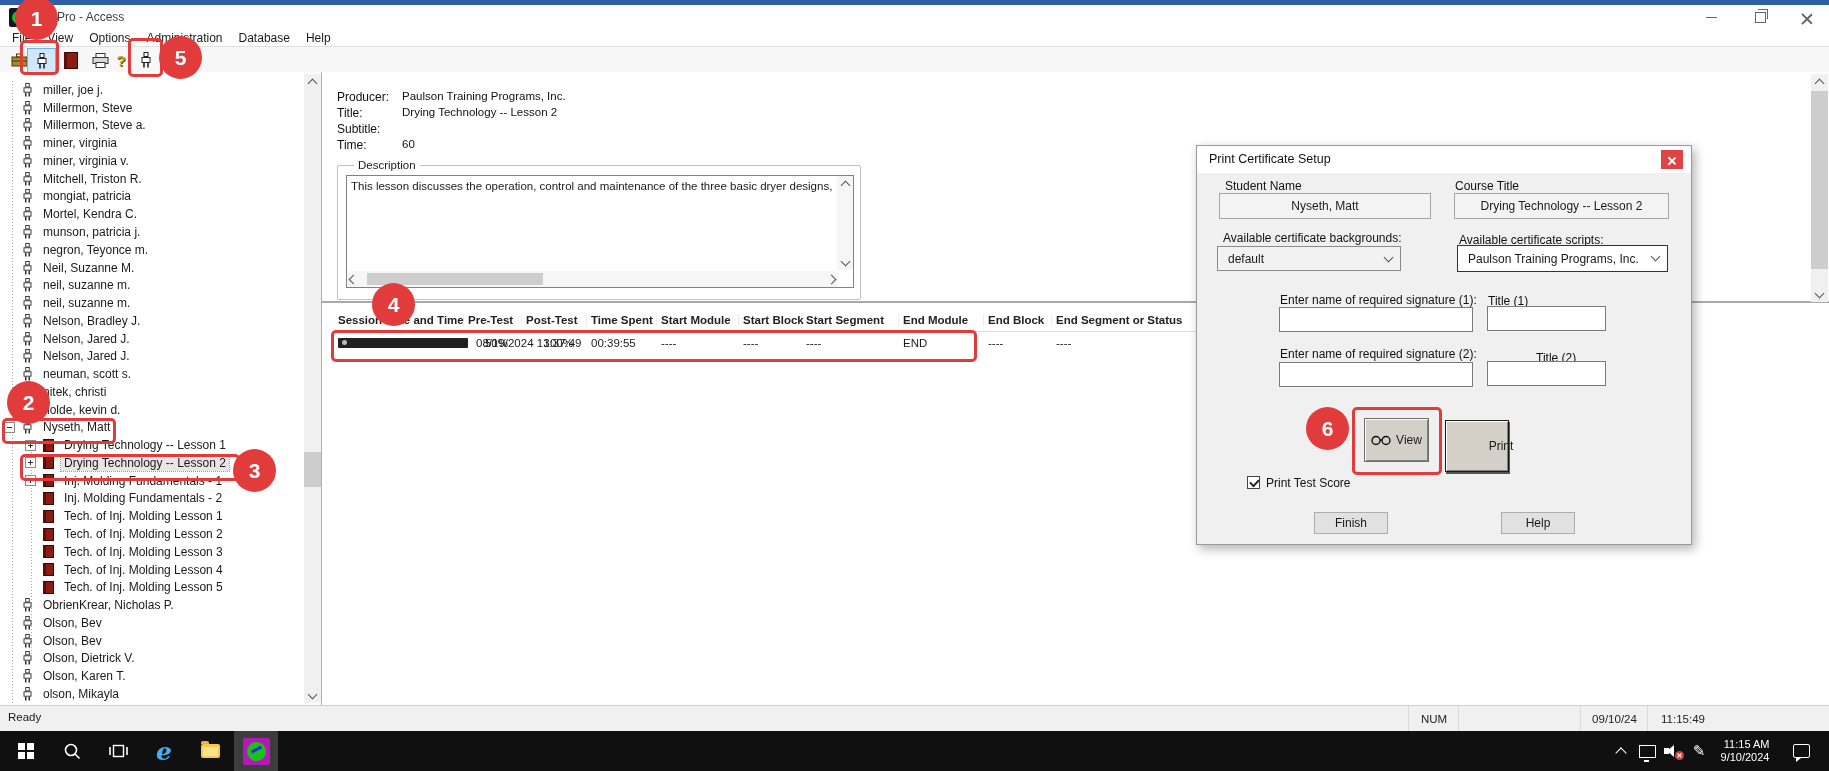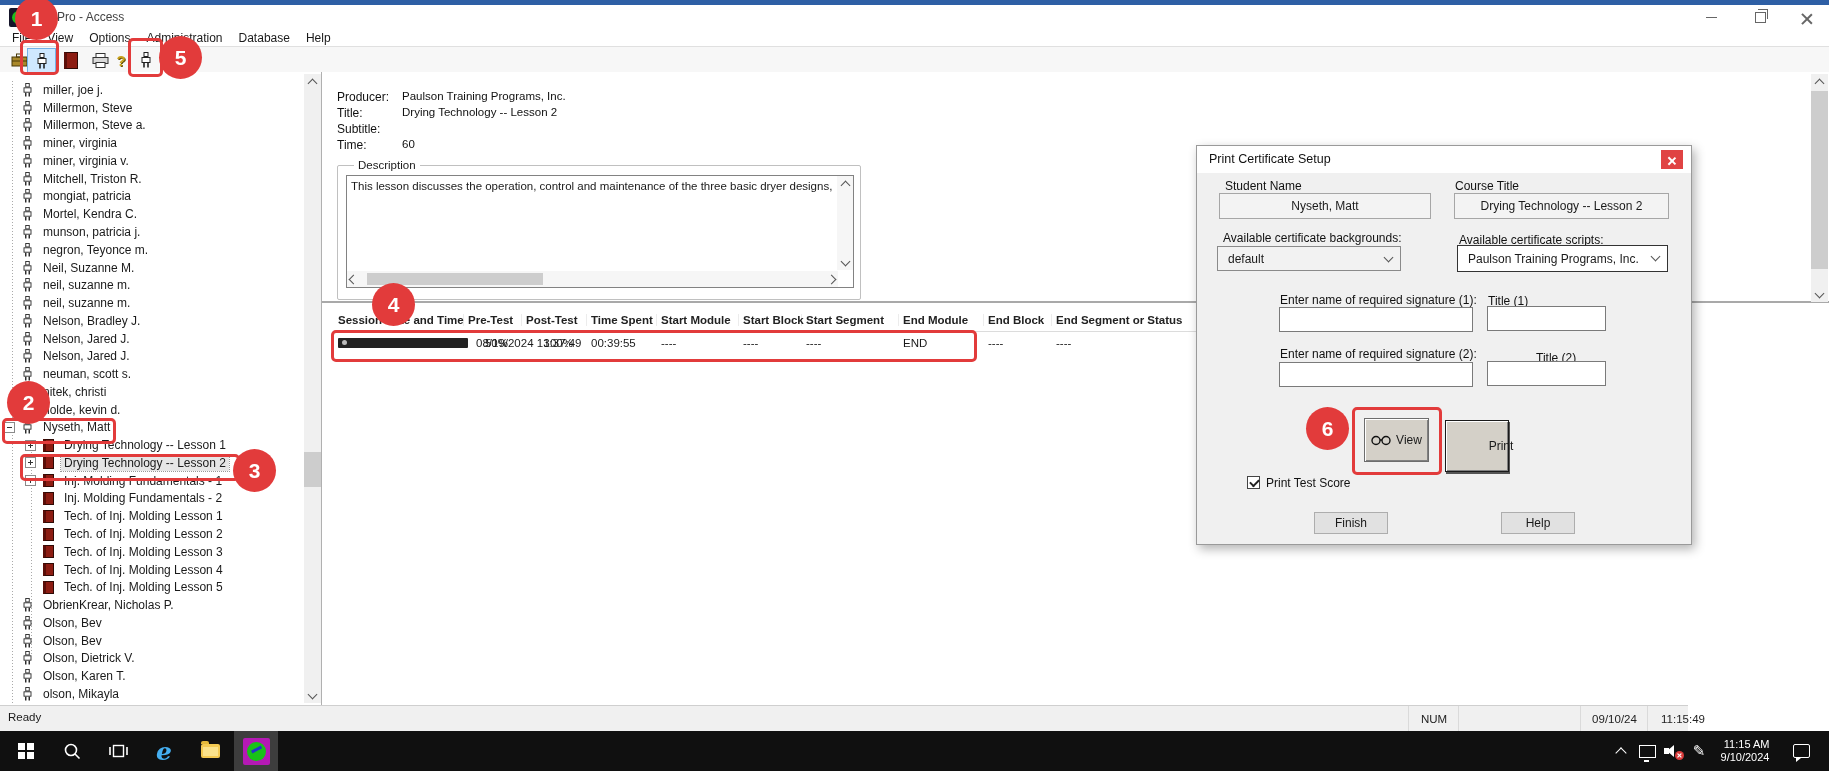--- a/index.html
+++ b/index.html
@@ -112,21 +112,21 @@
   .combo .chev{position:absolute;right:8px;top:9px;}
   .combo.focused{background:#fff;border:1px solid #333;}
   .txt-input{position:absolute;background:#fff;border:1px solid #7a7a7a;box-sizing:border-box;}
   .btn3d{position:absolute;background:#d4d0c8;border:1px solid #6d6d6d;box-shadow:inset 1px 1px 0 #fff,inset -1px -1px 0 #808080;display:flex;align-items:center;justify-content:center;gap:5px;font-size:12px;box-sizing:border-box;}
   .btn3d.default{border:1px solid #1a1a1a;box-shadow:1px 2px 0 #555,inset 1px 1px 0 #fff,inset -1px -1px 0 #808080;}
   .flatbtn{position:absolute;background:#e1e1e1;border:1px solid #adadad;display:flex;align-items:center;justify-content:center;font-size:12px;box-sizing:border-box;}
   .checkbox{position:absolute;width:13px;height:13px;border:1px solid #444;background:#fff;box-sizing:border-box;}
   .checkbox .tick{position:absolute;left:2px;top:2px;width:7px;height:4px;border-left:2px solid #222;border-bottom:2px solid #222;transform:rotate(-45deg);}
 
   
-  .statusbar{left:0;top:705px;width:1688px;height:26px;background:#f0f0f0;border-top:1px solid #cfcfcf;box-sizing:border-box;font-size:11.5px;}
+  .statusbar{left:0;top:705px;width:1829px;height:26px;background:#f0f0f0;border-top:1px solid #cfcfcf;box-sizing:border-box;font-size:11.5px;}
   .status-seg{position:absolute;top:0;height:25px;display:flex;align-items:center;justify-content:center;border-left:1px solid #dadada;font-size:11.5px;color:#222;}
   .taskbar{left:0;top:731px;width:1829px;height:40px;background:#101010;}
   .task-ic{position:absolute;top:0;width:44px;height:40px;display:flex;align-items:center;justify-content:center;}
   .task-ic.active{background:#3d3d3d;}
   .ie-e{font-family:"DejaVu Serif",serif;font-style:italic;font-weight:bold;font-size:25px;color:#45aef0;line-height:25px;}
   .folder-ic{width:19px;height:14px;background:#f3c952;border-radius:2px;position:relative;}
   .folder-ic:before{content:"";position:absolute;left:0;top:-3px;width:8px;height:3px;background:#e4b83a;border-radius:2px 2px 0 0;}
   .folder-ic:after{content:"";position:absolute;left:2px;top:3px;width:15px;height:9px;background:#fae28c;}
   .tile-app{width:27px;height:27px;background:#b519b5;border-radius:2px;position:relative;}
   .tile-app .disc{position:absolute;left:4px;top:4px;width:19px;height:19px;border-radius:50%;background:#19c119;}

